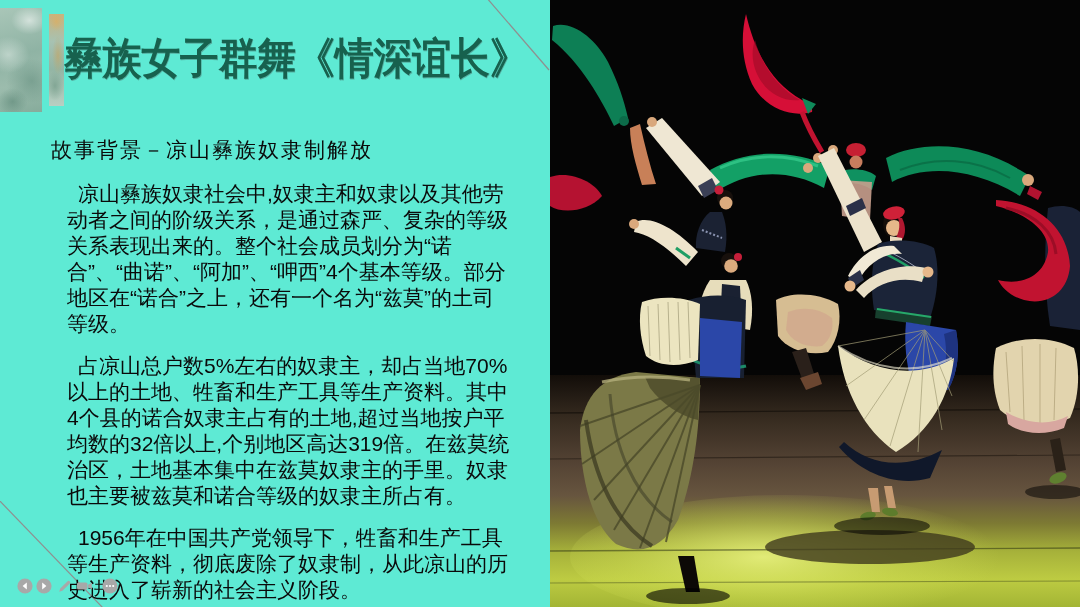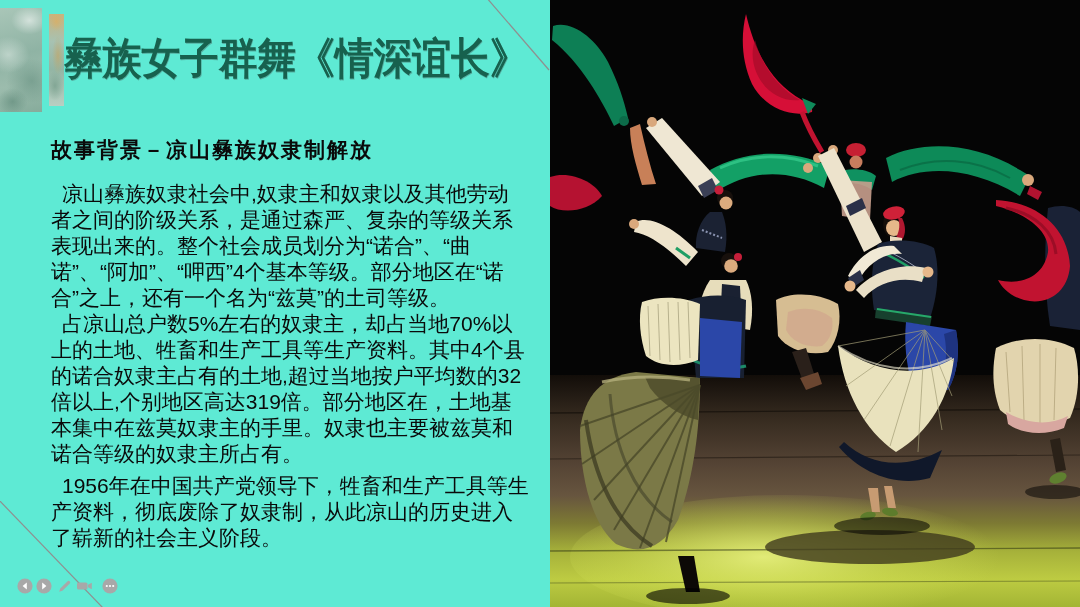--- a/index.html
+++ b/index.html
@@ -30,24 +30,24 @@
     position:absolute;left:64px;top:36px;margin:0;
     font-family:"Liberation Serif","DejaVu Serif",serif;
     font-weight:700;font-size:43px;line-height:1.05;color:#17614e;
     white-space:nowrap;letter-spacing:0;
     transform:scaleX(.9);transform-origin:left top;
     text-shadow:.6px .6px 0 rgba(70,70,70,.35);
   }
   .deco-lines{position:absolute;left:0;top:0;pointer-events:none;}
   .textblock{position:absolute;left:51px;top:136px;width:478px;color:#0a0a0a;}
   .subtitle{
-    margin:0 0 18px 0;font-size:21px;line-height:27px;font-weight:700;letter-spacing:2px;
+    margin:0 0 18px 0;font-size:21px;line-height:27px;font-weight:400;letter-spacing:2px;
   }
   .textblock p{
-    margin:0;font-size:21px;line-height:26px;text-indent:11px;
+    margin:16px;font-size:21px;line-height:26px;text-indent:11px;
     text-align:left;word-break:break-all;
   }
   .textblock p.p-gap{margin-top:6px;}
   .photo{position:absolute;left:550px;top:0;width:530px;height:607px;}
   .photo svg{display:block;}
   .controls{position:absolute;left:0;top:570px;width:220px;height:32px;}
   .ctrl{
     position:absolute;top:8px;width:18px;height:16px;
     background:none;border:0;padding:0;cursor:pointer;
   }
@@ -65,21 +65,21 @@
   <h1 class="title">彝族女子群舞《情深谊长》</h1>
 
   <svg class="deco-lines" width="1080" height="607">
     <line x1="486" y1="-3" x2="549" y2="70" stroke="#8f8f8f" stroke-width="1.2"></line>
     <line x1="-4" y1="497" x2="104" y2="609" stroke="#8f8f8f" stroke-width="1.2"></line>
   </svg>
 
   <div class="textblock">
     <h2 class="subtitle">故事背景－凉山彝族奴隶制解放</h2>
     <p>凉山彝族奴隶社会中,奴隶主和奴隶以及其他劳动者之间的阶级关系，是通过森严、复杂的等级关系表现出来的。整个社会成员划分为“诺合”、“曲诺”、“阿加”、“呷西”4个基本等级。部分地区在“诺合”之上，还有一个名为“兹莫”的土司等级。</p>
-    <p>占凉山总户数5%左右的奴隶主，却占当地70%以上的土地、牲畜和生产工具等生产资料。其中4个县的诺合奴隶主占有的土地,超过当地按户平均数的32倍以上,个别地区高达319倍。部分地区在，土地基本集中在兹莫奴隶主的手里。奴隶也主要被兹莫和诺合等级的奴隶主所占有。</p>
+    <p>占凉山总户数5%左右的奴隶主，却占当地70%以上的土地、牲畜和生产工具等生产资料。其中4个县的诺合奴隶主占有的土地,超过当地按户平均数的32倍以上,个别地区高达319倍。在兹莫统治区，土地基本集中在兹莫奴隶主的手里。奴隶也主要被兹莫和诺合等级的奴隶主所占有。</p>
     <p class="p-gap">1956年在中国共产党领导下，牲畜和生产工具等生产资料，彻底废除了奴隶制，从此凉山的历史进入了崭新的社会主义阶段。</p>
   </div>
 
   <div class="photo" aria-label="Stage photograph of Yi ethnic women performing a group dance, swinging green and red scarves overhead, wearing red headdresses, dark embroidered vests, white sleeves and flowing cream, olive and blue pleated skirts on a dark stage with yellow-green floor light.">
     <svg width="530" height="607" viewBox="0 0 530 607">
       <defs>
         <linearGradient id="floorG" x1="0" y1="375" x2="0" y2="607" gradientUnits="userSpaceOnUse">
           <stop offset="0" stop-color="#120d09"></stop>
           <stop offset="0.18" stop-color="#352a1f"></stop>
           <stop offset="0.38" stop-color="#544334"></stop>

